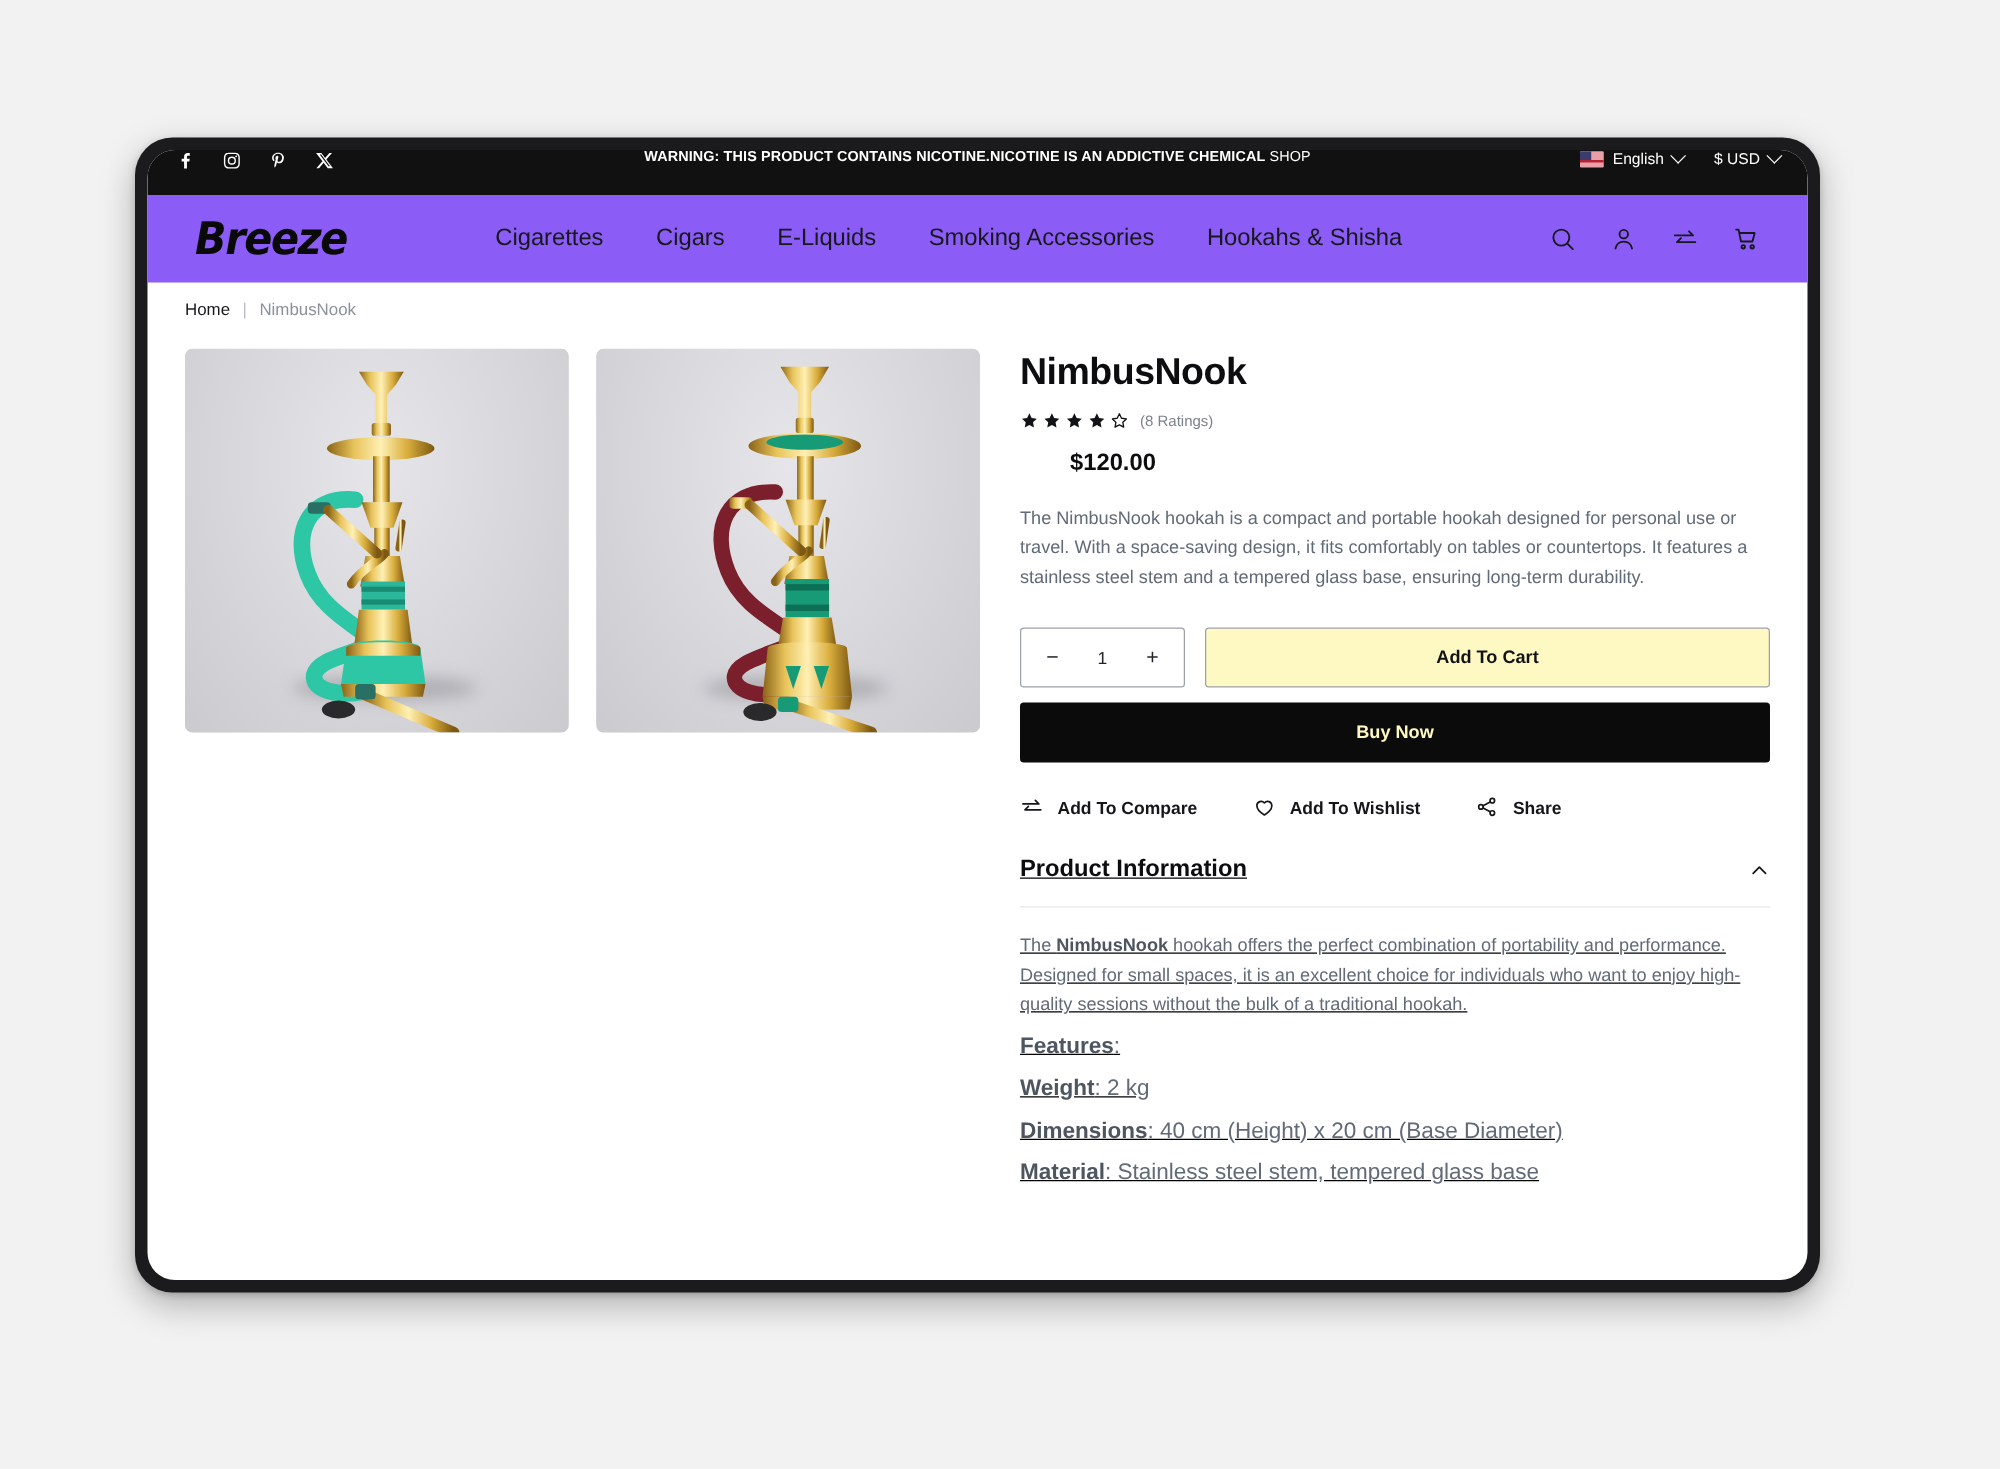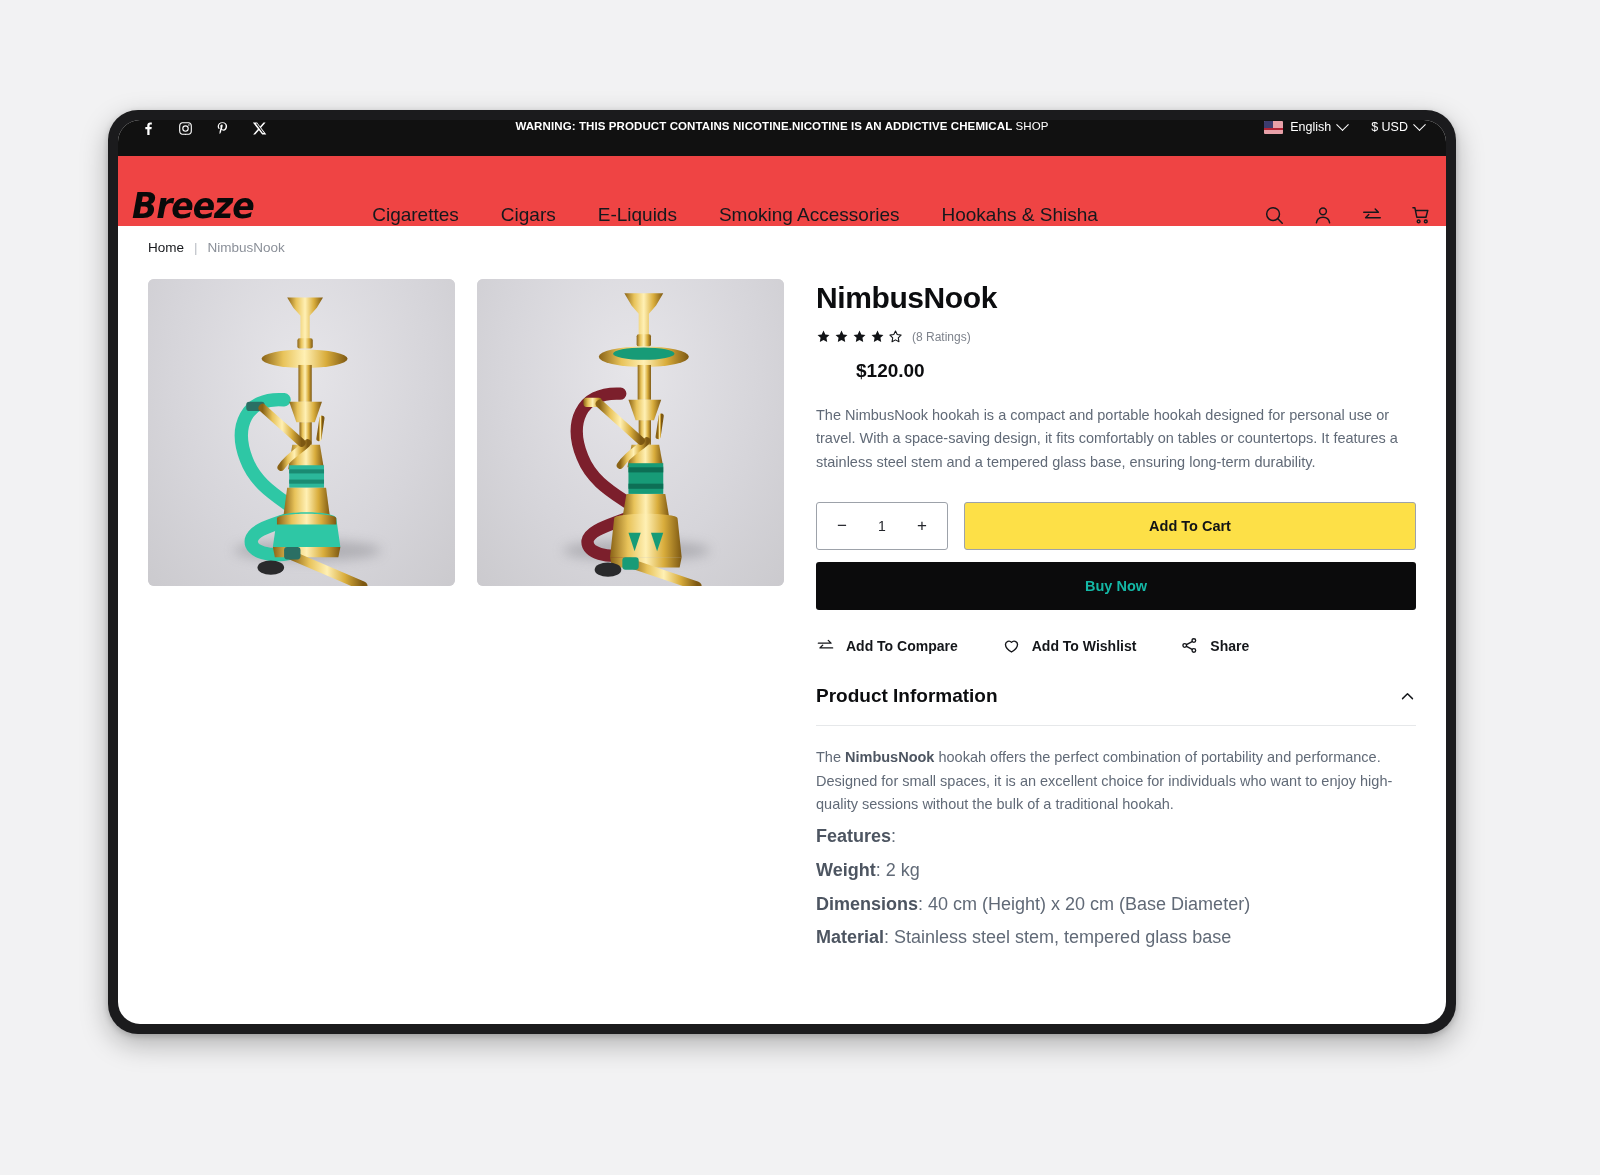--- a/index.html
+++ b/index.html
@@ -85,23 +85,23 @@
   }
   .chev {
     width: 9px; height: 9px;
     border-right: 1.6px solid #fff; border-bottom: 1.6px solid #fff;
     transform: rotate(45deg) translate(-2px,-2px);
   }
 
   
   #site-header {
     height: 70px;
-    display: flex; align-items: flex-end;
-    padding: 0 14px;
-    background: #ef4444;
+    display: flex; align-items: center;
+    padding: 0 38px;
+    background: #8b5cf6;
   }
   #brand-logo {
     font-family: "DejaVu Sans", sans-serif;
     font-size: 36px;
     font-weight: 700;
     font-style: italic;
     letter-spacing: -1.2px;
     color: #0a0a0a;
     transform: scaleX(.92);
     transform-origin: left center;
@@ -190,48 +190,48 @@
     background: #fff;
   }
   .qty-btn {
     font-size: 17px; color: #22242a; cursor: pointer;
     width: 18px; text-align: center; user-select: none;
   }
   #qty-value { font-size: 14px; color: #22242a; }
   #add-to-cart {
     flex: 1; height: 48px;
     border: 1px solid #9da2aa; border-radius: 3px;
-    background: #fde047; color: #111316;
+    background: #fef9c3; color: #111316;
     font-size: 14.5px; font-weight: 600;
     display: flex; align-items: center; justify-content: center;
     cursor: pointer;
   }
   #buy-now {
     margin-top: 12px;
     height: 48px; width: 100%;
-    background: #0b0b0c; color: #14b8a6;
+    background: #0b0b0c; color: #fef9c3;
     border-radius: 3px;
     font-size: 14.5px; font-weight: 600;
     display: flex; align-items: center; justify-content: center;
     cursor: pointer;
   }
 
   #secondary-actions {
     display: flex; align-items: center; gap: 44px;
     margin-top: 26px;
   }
   .sec-action {
     display: flex; align-items: center; gap: 11px;
     font-size: 14px; font-weight: 600; color: #14161a; cursor: pointer;
   }
   .sec-icon { width: 19px; height: 19px; }
   .sec-icon svg { width: 100%; height: 100%; display: block; }
 
   
-  #accordion { margin-top: 30px; }
+  #accordion { margin-top: 30px; text-decoration: underline; }
   #accordion-header {
     display: flex; align-items: center; justify-content: space-between;
     cursor: pointer;
     padding-bottom: 18px;
   }
   #accordion-title { font-size: 19px; font-weight: 700; color: #0c0d0f; }
   #accordion-chevron { width: 17px; height: 17px; color: #16181c; }
   #accordion-chevron svg { width: 100%; height: 100%; display: block; }
   #accordion-body {
     border-top: 1px solid #e6e8ea;

